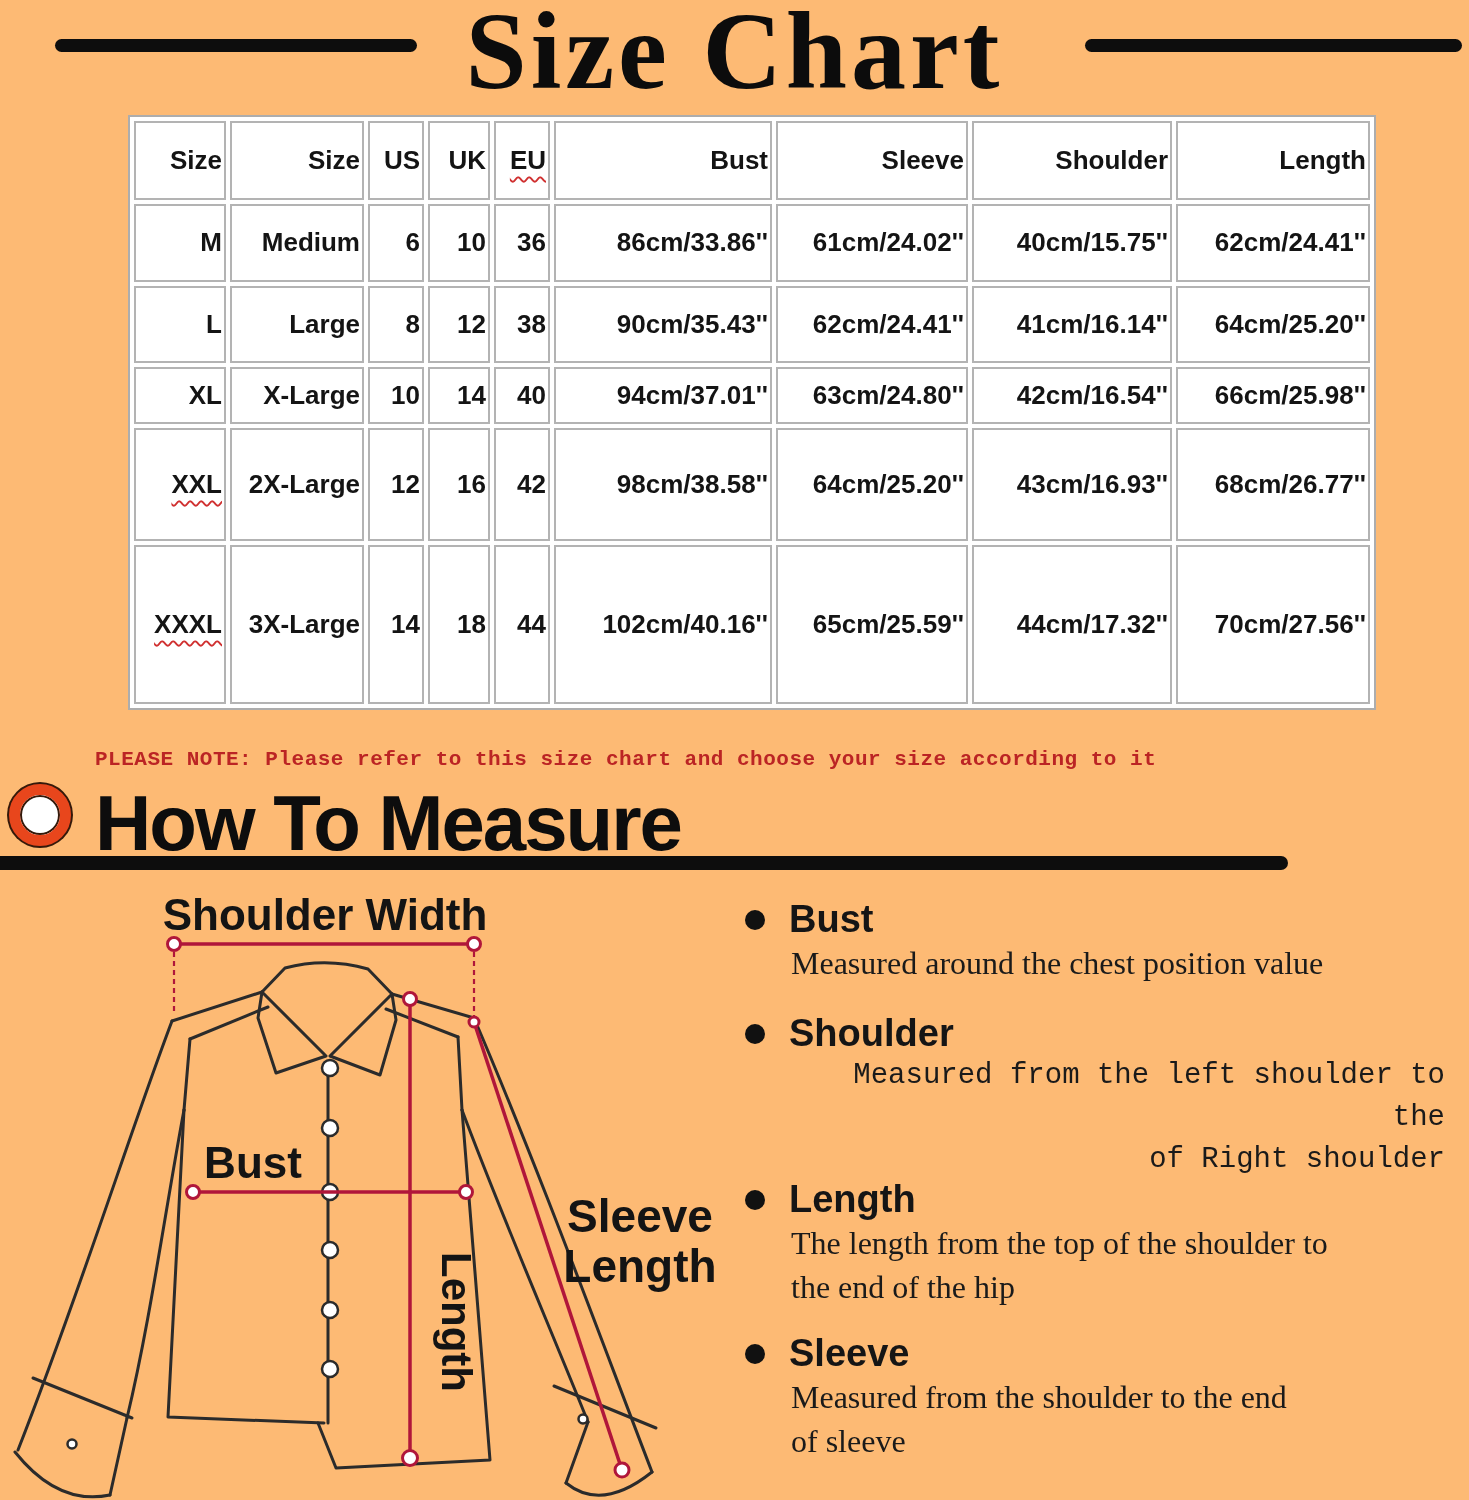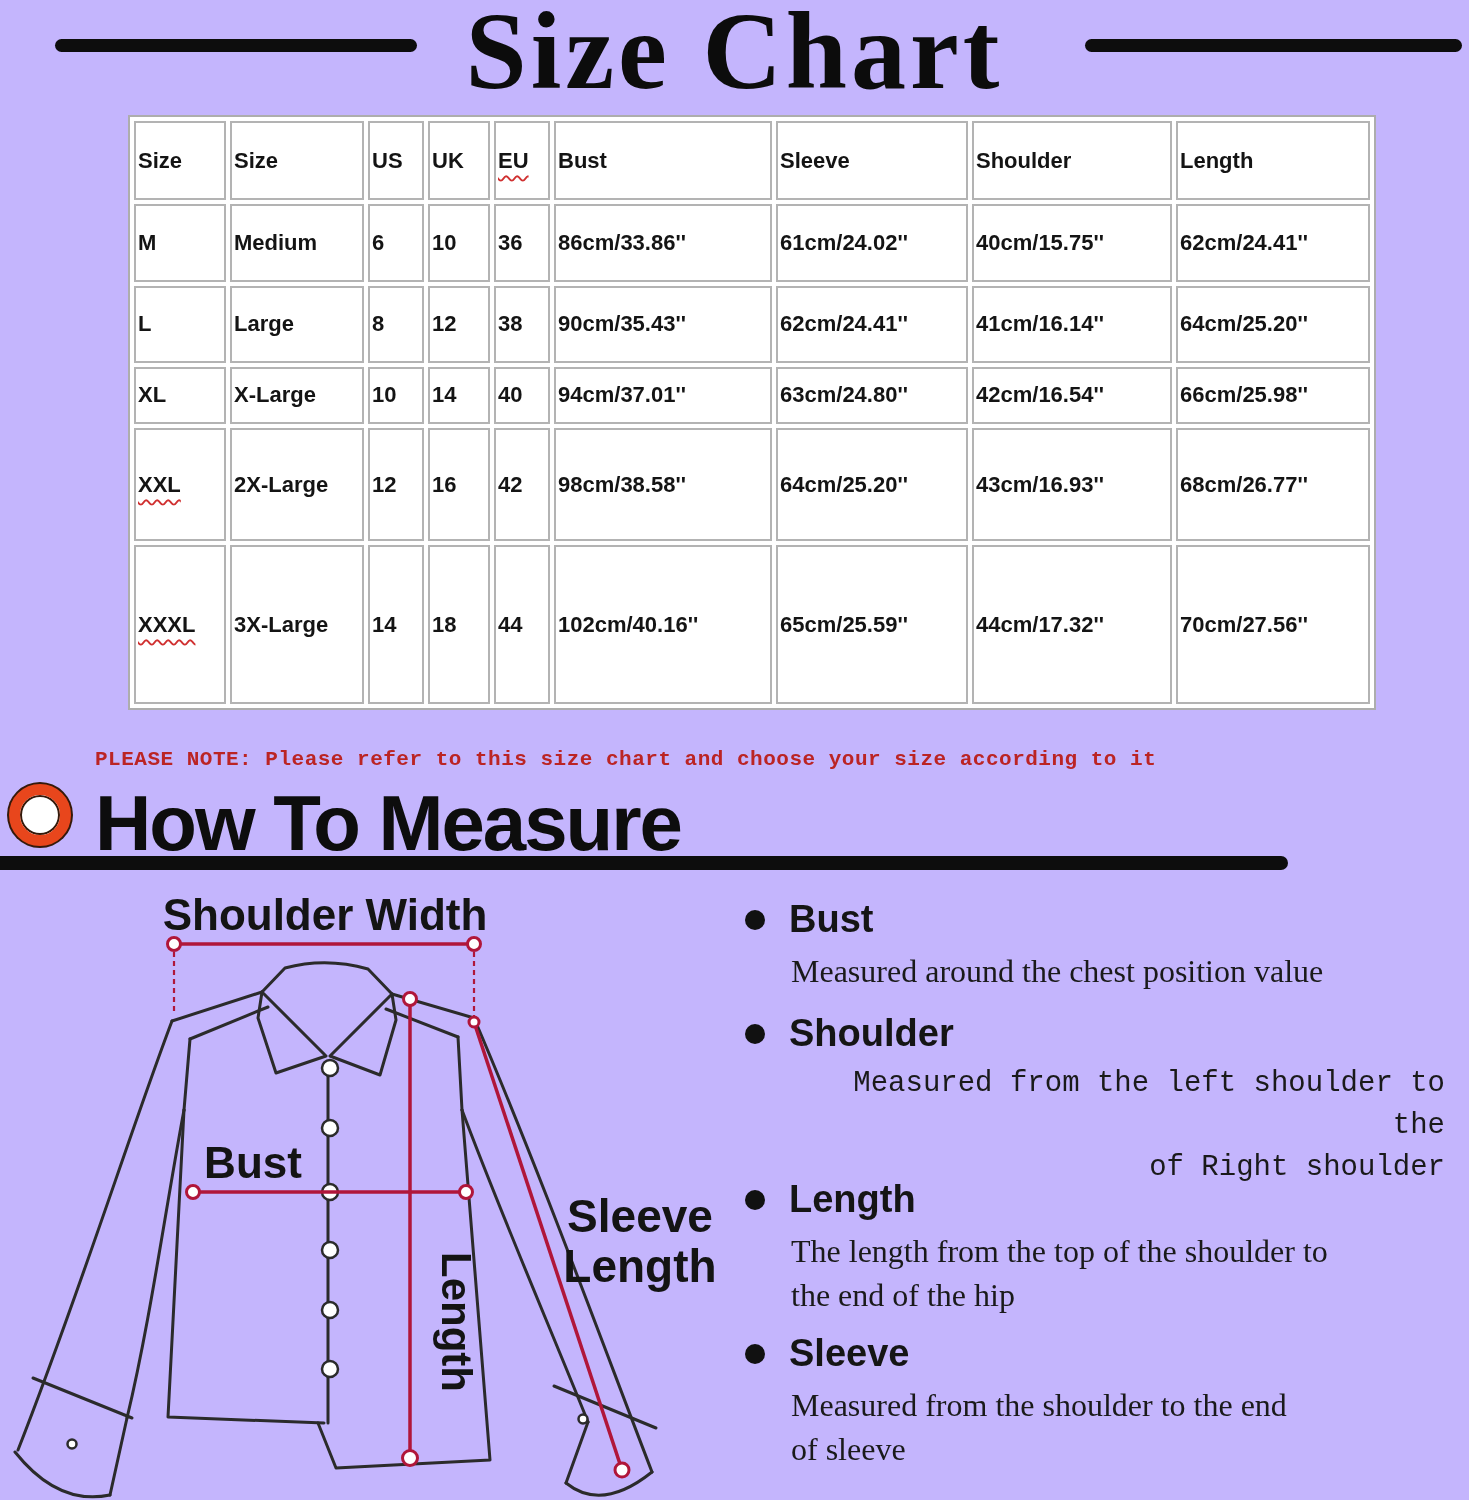--- a/index.html
+++ b/index.html
@@ -1,33 +1,33 @@
 <!DOCTYPE html>
 <html><head>
 <meta charset="utf-8">
 <style>
   html,body{margin:0;padding:0;background:#fff;}
-  #canvas{position:relative;width:1469px;height:1500px;background:#c4b5fd;overflow:hidden;
+  #canvas{position:relative;width:1469px;height:1500px;background:#fdba74;overflow:hidden;
           font-family:"Liberation Sans",sans-serif;color:#111;}
 
   
   .title-bar{position:absolute;height:13px;background:#0d0d0d;border-radius:7px;}
   .bar-left{left:55px;top:39px;width:362px;}
   .bar-right{left:1085px;top:39px;width:377px;}
   .page-title{position:absolute;left:0;top:-12px;width:100%;text-align:center;
     font-family:"Liberation Serif",serif;font-weight:bold;font-size:110px;
     letter-spacing:4px;color:#0c0c0c;white-space:nowrap;}
 
   
   .size-table{position:absolute;left:128px;top:115px;width:1244px;height:595px;
     border-collapse:separate;border-spacing:4px;table-layout:fixed;
     border:2px solid #adadad;background:#fff;}
   .size-table th,.size-table td{border:2px solid #b3b3b3;background:#fff;
-    box-sizing:border-box;text-align:left;vertical-align:middle;
-    font-weight:bold;font-size:22px;color:#141414;padding:0 2px;
+    box-sizing:border-box;text-align:right;vertical-align:middle;
+    font-weight:bold;font-size:26px;color:#141414;padding:0 2px;
     font-family:"Liberation Sans",sans-serif;overflow:hidden;margin-top:16px;}
   .wavy{text-decoration:underline wavy #d03030;text-decoration-thickness:2px;text-underline-offset:7px;}
 
   
   .note{position:absolute;left:95px;top:748px;
     font-family:"Liberation Mono",monospace;font-size:21px;font-weight:bold;
     letter-spacing:.5px;color:#bb2424;white-space:nowrap;}
 
   
   .donut{position:absolute;left:9px;top:784px;width:62px;height:62px;border-radius:50%;
@@ -40,21 +40,21 @@
 
   
   .diagram{position:absolute;left:0;top:872px;width:740px;height:628px;}
   .diagram text{font-family:"Liberation Sans",sans-serif;font-weight:600;fill:#141414;}
 
   
   .mi{position:absolute;left:745px;width:700px;}
   .mi-head{display:flex;align-items:center;gap:24px;}
   .mi-dot{width:20px;height:20px;border-radius:50%;background:#111;flex:0 0 auto;}
   .mi-title{font-weight:bold;font-size:38px;color:#151515;}
-  .mi-desc{margin-left:46px;margin-top:8px;font-family:"Liberation Serif",serif;
+  .mi-desc{margin-left:46px;font-family:"Liberation Serif",serif;
     font-size:32px;line-height:1.38;color:#1a1a1a;}
   .mi-desc.mono{font-family:"Liberation Mono",monospace;font-size:29px;line-height:1.45;text-align:right;}
 </style>
 </head>
 <body>
 
 <div id="canvas">
 
   <div class="title-bar bar-left"></div>
   <div class="page-title">Size Chart</div>

